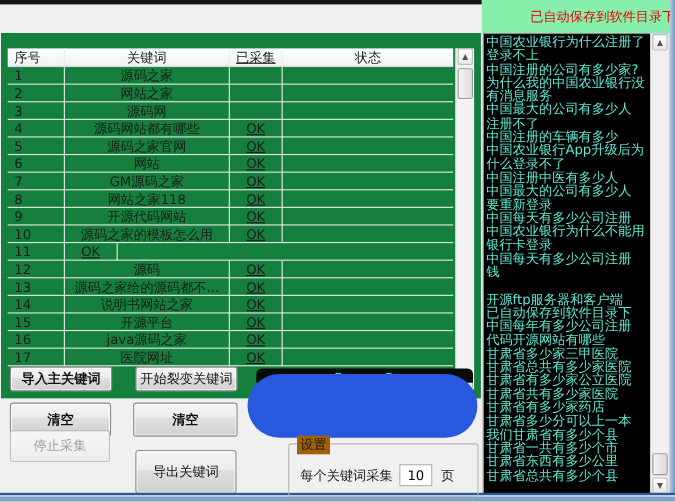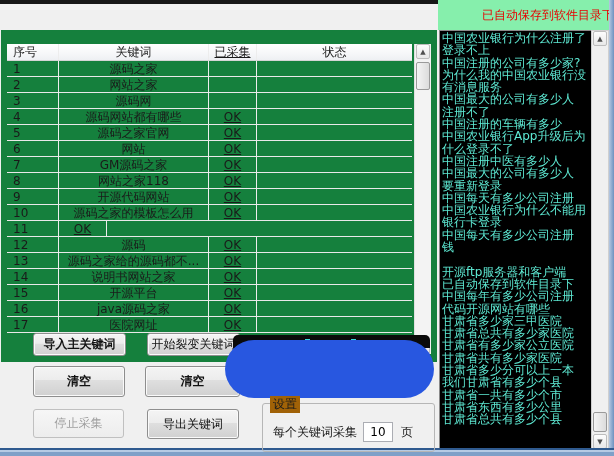--- a/index.html
+++ b/index.html
@@ -38,30 +38,30 @@
             display:flex; align-items:center; justify-content:center; }
   .sb-up { top:0; } .sb-down { bottom:0; }
   .sb-thumb { position:absolute; left:1px; right:1px; background:linear-gradient(90deg,#f4f4f4,#dcdcdc);
               border:1px solid #9a9a9a; border-radius:2px; }
   .tbl-sb .sb-thumb { top:18px; height:28px; }
 
   
   .btn { position:absolute; display:flex; align-items:center; justify-content:center;
          background:linear-gradient(#f4f4f4,#ececec 45%,#dfdfdf 46%,#d0d0d0);
          border:1px solid #8e8e8e; border-radius:3px; box-shadow:inset 0 0 0 1px #fafafa;
-         color:#111; cursor:default;margin-left:24px; }
+         color:#111; cursor:default; }
   .btn.bold { font-weight:bold; }
   .btn.disabled { background:linear-gradient(#f6f6f6,#ededed); border-color:#c0c0c0;
                   box-shadow:none; color:#9e9e9e; }
   .b-import { left:9px;  top:333px; width:93px; height:23px; }
   .b-fission{ left:123px;top:333px; width:93px; height:23px; }
   .b-clear1 { left:9px;  top:366px; width:92px; height:31px; }
   .b-clear2 { left:121px;top:366px; width:95px; height:31px; }
-  .b-stop   { left:9px;  top:409px; width:91px; height:29px; }
-  .b-export { left:123px;top:409px; width:92px; height:30px; }
+  .b-stop   { left:9px;  top:391px; width:91px; height:29px; }
+  .b-export { left:123px;top:409px; width:92px; height:40px; }
 
   
   .banner { position:absolute; left:233px; top:335px; width:197px; height:13px;
             background:#0a0a0a; border-radius:5px 5px 0 0; }
   .speck { position:absolute; top:4px; width:5px; height:3px; background:#35d8d8; }
   .speck1 { left:72px; } .speck2 { left:118px; }
   .pill { position:absolute; left:225px; top:340px; width:209px; height:58px;
           border-radius:29px; background:#2857e0; z-index:2; }
 
   
@@ -263,20 +263,21 @@
       <div class="log-line">钱</div>
       <div class="log-line"></div>
       <div class="log-line">开源ftp服务器和客户端</div>
       <div class="log-line">已自动保存到软件目录下</div>
       <div class="log-line">中国每年有多少公司注册</div>
       <div class="log-line">代码开源网站有哪些</div>
       <div class="log-line">甘肃省多少家三甲医院</div>
       <div class="log-line">甘肃省总共有多少家医院</div>
       <div class="log-line">甘肃省有多少家公立医院</div>
       <div class="log-line">甘肃省共有多少家医院</div>
+      <div class="log-line">甘肃省有多少家药店</div>
       <div class="log-line">甘肃省多少分可以上一本</div>
       <div class="log-line">我们甘肃省有多少个县</div>
       <div class="log-line">甘肃省一共有多少个市</div>
       <div class="log-line">甘肃省东西有多少公里</div>
       <div class="log-line">甘肃省总共有多少个县</div>
     </div>
   <div class="log-sb">
     <div class="sb-btn sb-up">▲</div>
     <div class="sb-thumb"></div>
     <div class="sb-btn sb-down">▼</div>

